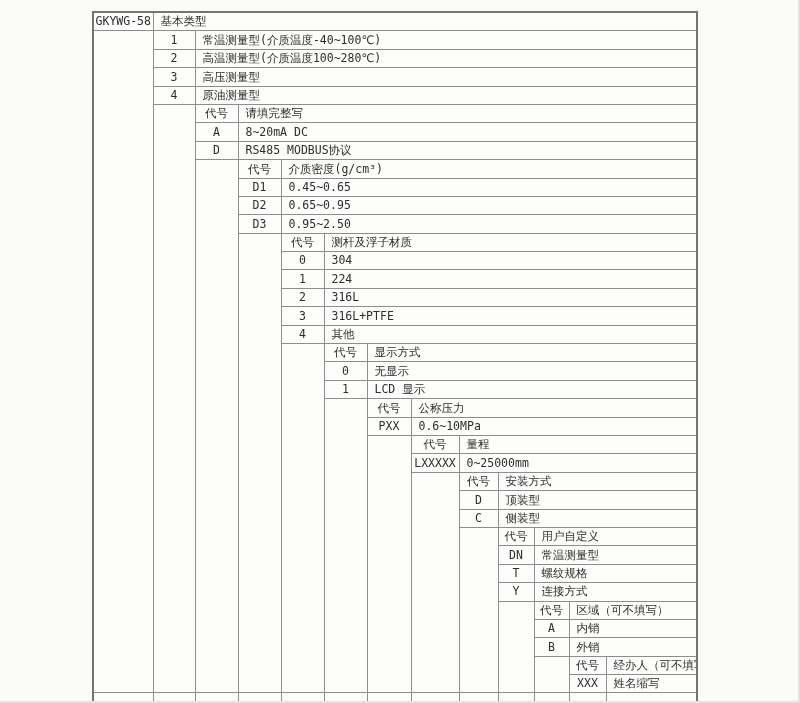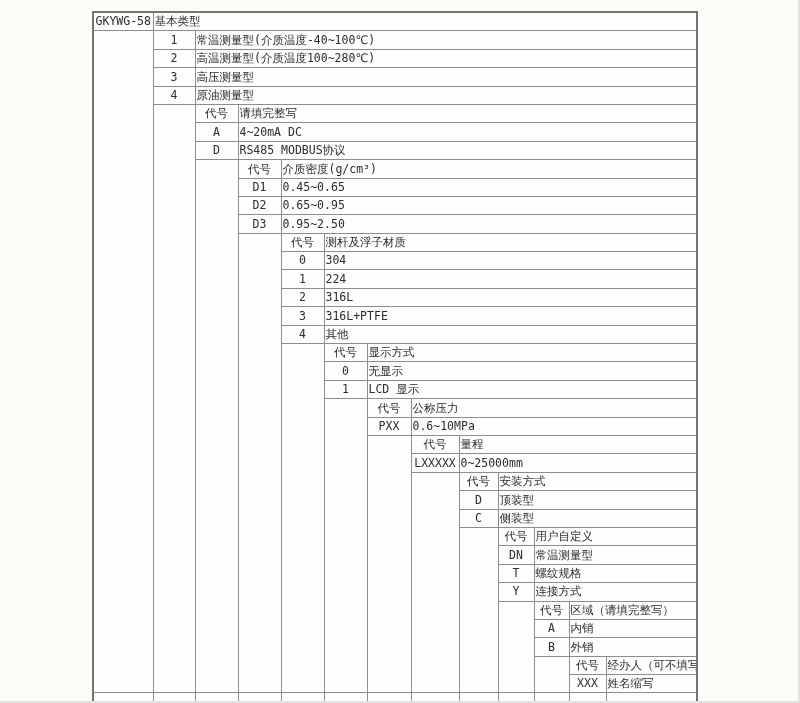--- a/index.html
+++ b/index.html
@@ -28,21 +28,21 @@
     border: 1px solid #8d8d8d;
     height: 17.4px;
     font-size: 11.5px;
     line-height: 1.1;
     padding: 0;
     overflow: hidden;
     white-space: nowrap;
     vertical-align: middle;
   }
   table.spec td.code { text-align: center; }
-  table.spec td.desc { text-align: left; padding-left: 1px; margin-left: 16px; }
+  table.spec td.desc { text-align: left; padding-left: 7px; margin-left: 16px; }
   table.spec td.channel { background: #fdfdfb; }
   table.spec tr.example td {
     height: 32px;
     text-align: center;
     font-size: 11.5px;
   }
   table.spec tr.example td.note {
     font-weight: bold;
     font-size: 12.5px;
     letter-spacing: 2px;
@@ -103,21 +103,21 @@
           <td class="code">4</td>
           <td class="desc" colspan="11">原油测量型</td>
         </tr>
         <tr>
           <td class="channel" rowspan="32"></td>
           <td class="code">代号</td>
           <td class="desc" colspan="10">请填完整写</td>
         </tr>
         <tr>
           <td class="code">A</td>
-          <td class="desc" colspan="10">4~20mA DC</td>
+          <td class="desc" colspan="10">8~20mA DC</td>
         </tr>
         <tr>
           <td class="code">D</td>
           <td class="desc" colspan="10">RS485 MODBUS协议</td>
         </tr>
         <tr>
           <td class="channel" rowspan="29"></td>
           <td class="code">代号</td>
           <td class="desc" colspan="9">介质密度(g/cm³)</td>
         </tr>
@@ -215,21 +215,21 @@
           <td class="code">T</td>
           <td class="desc" colspan="3">螺纹规格</td>
         </tr>
         <tr>
           <td class="code">Y</td>
           <td class="desc" colspan="3">连接方式</td>
         </tr>
         <tr>
           <td class="channel" rowspan="5"></td>
           <td class="code">代号</td>
-          <td class="desc" colspan="2">区域（请填完整写）</td>
+          <td class="desc" colspan="2">区域（可不填写）</td>
         </tr>
         <tr>
           <td class="code">A</td>
           <td class="desc" colspan="2">内销</td>
         </tr>
         <tr>
           <td class="code">B</td>
           <td class="desc" colspan="2">外销</td>
         </tr>
         <tr>

